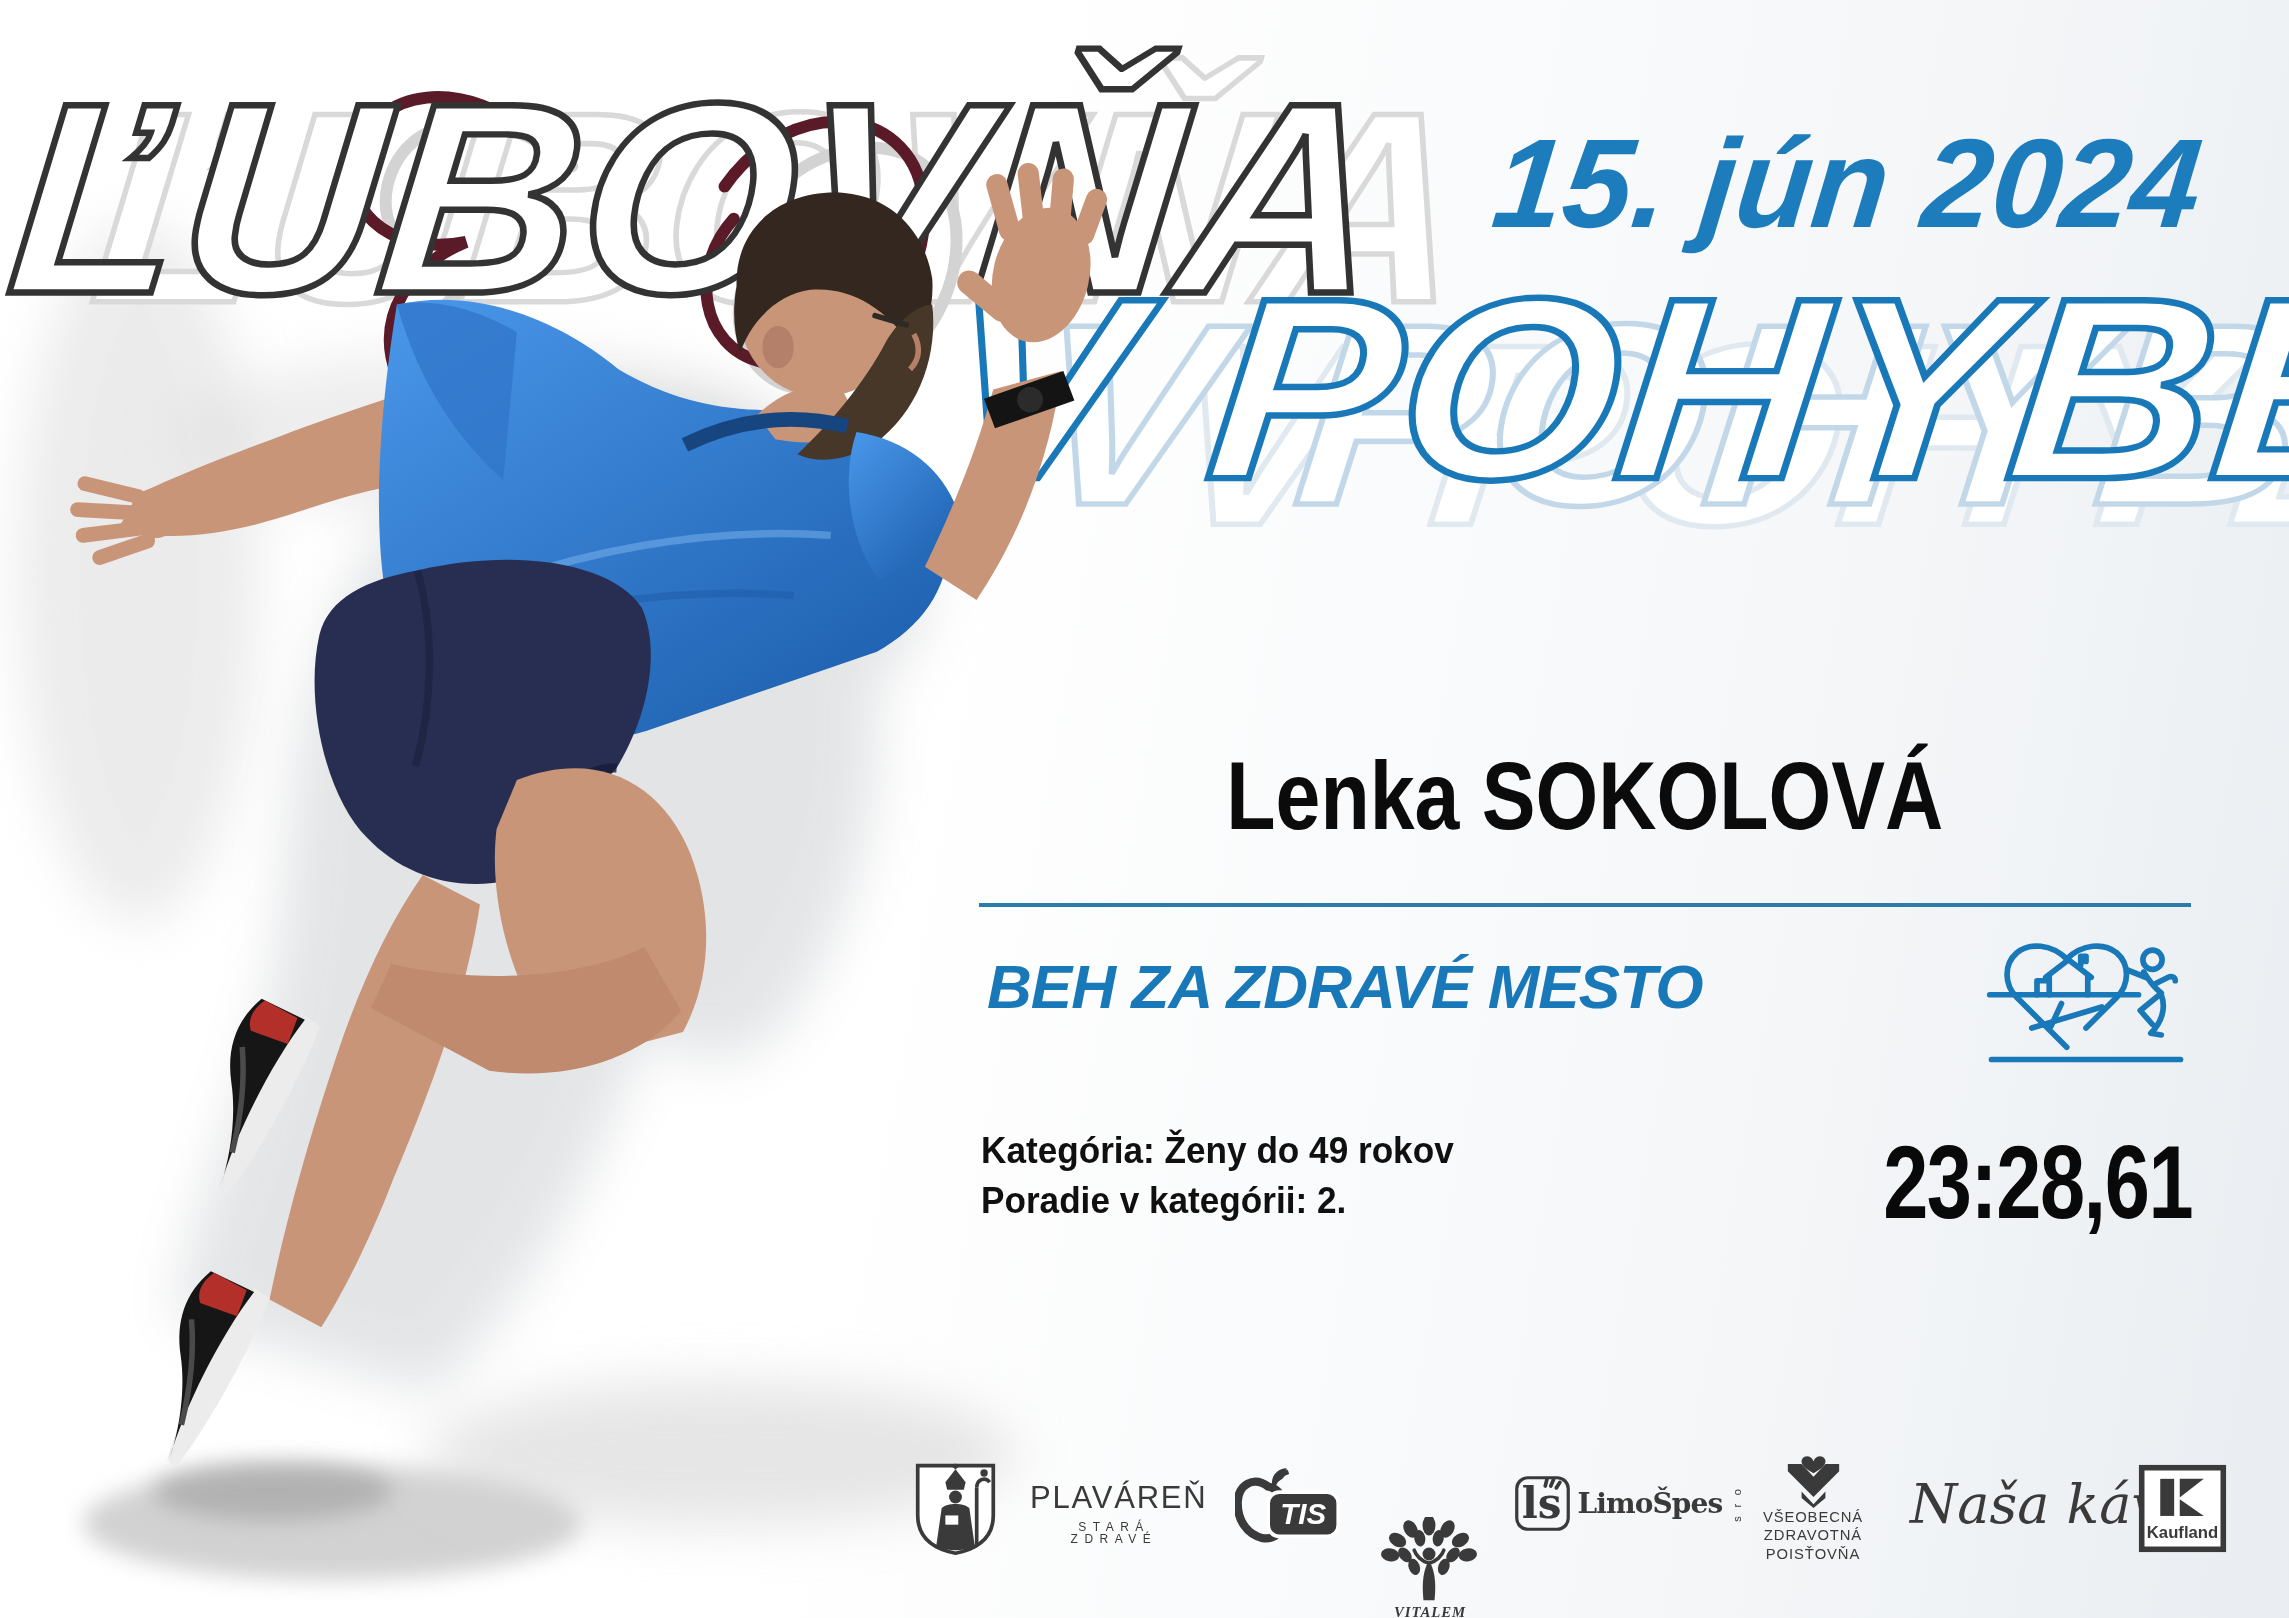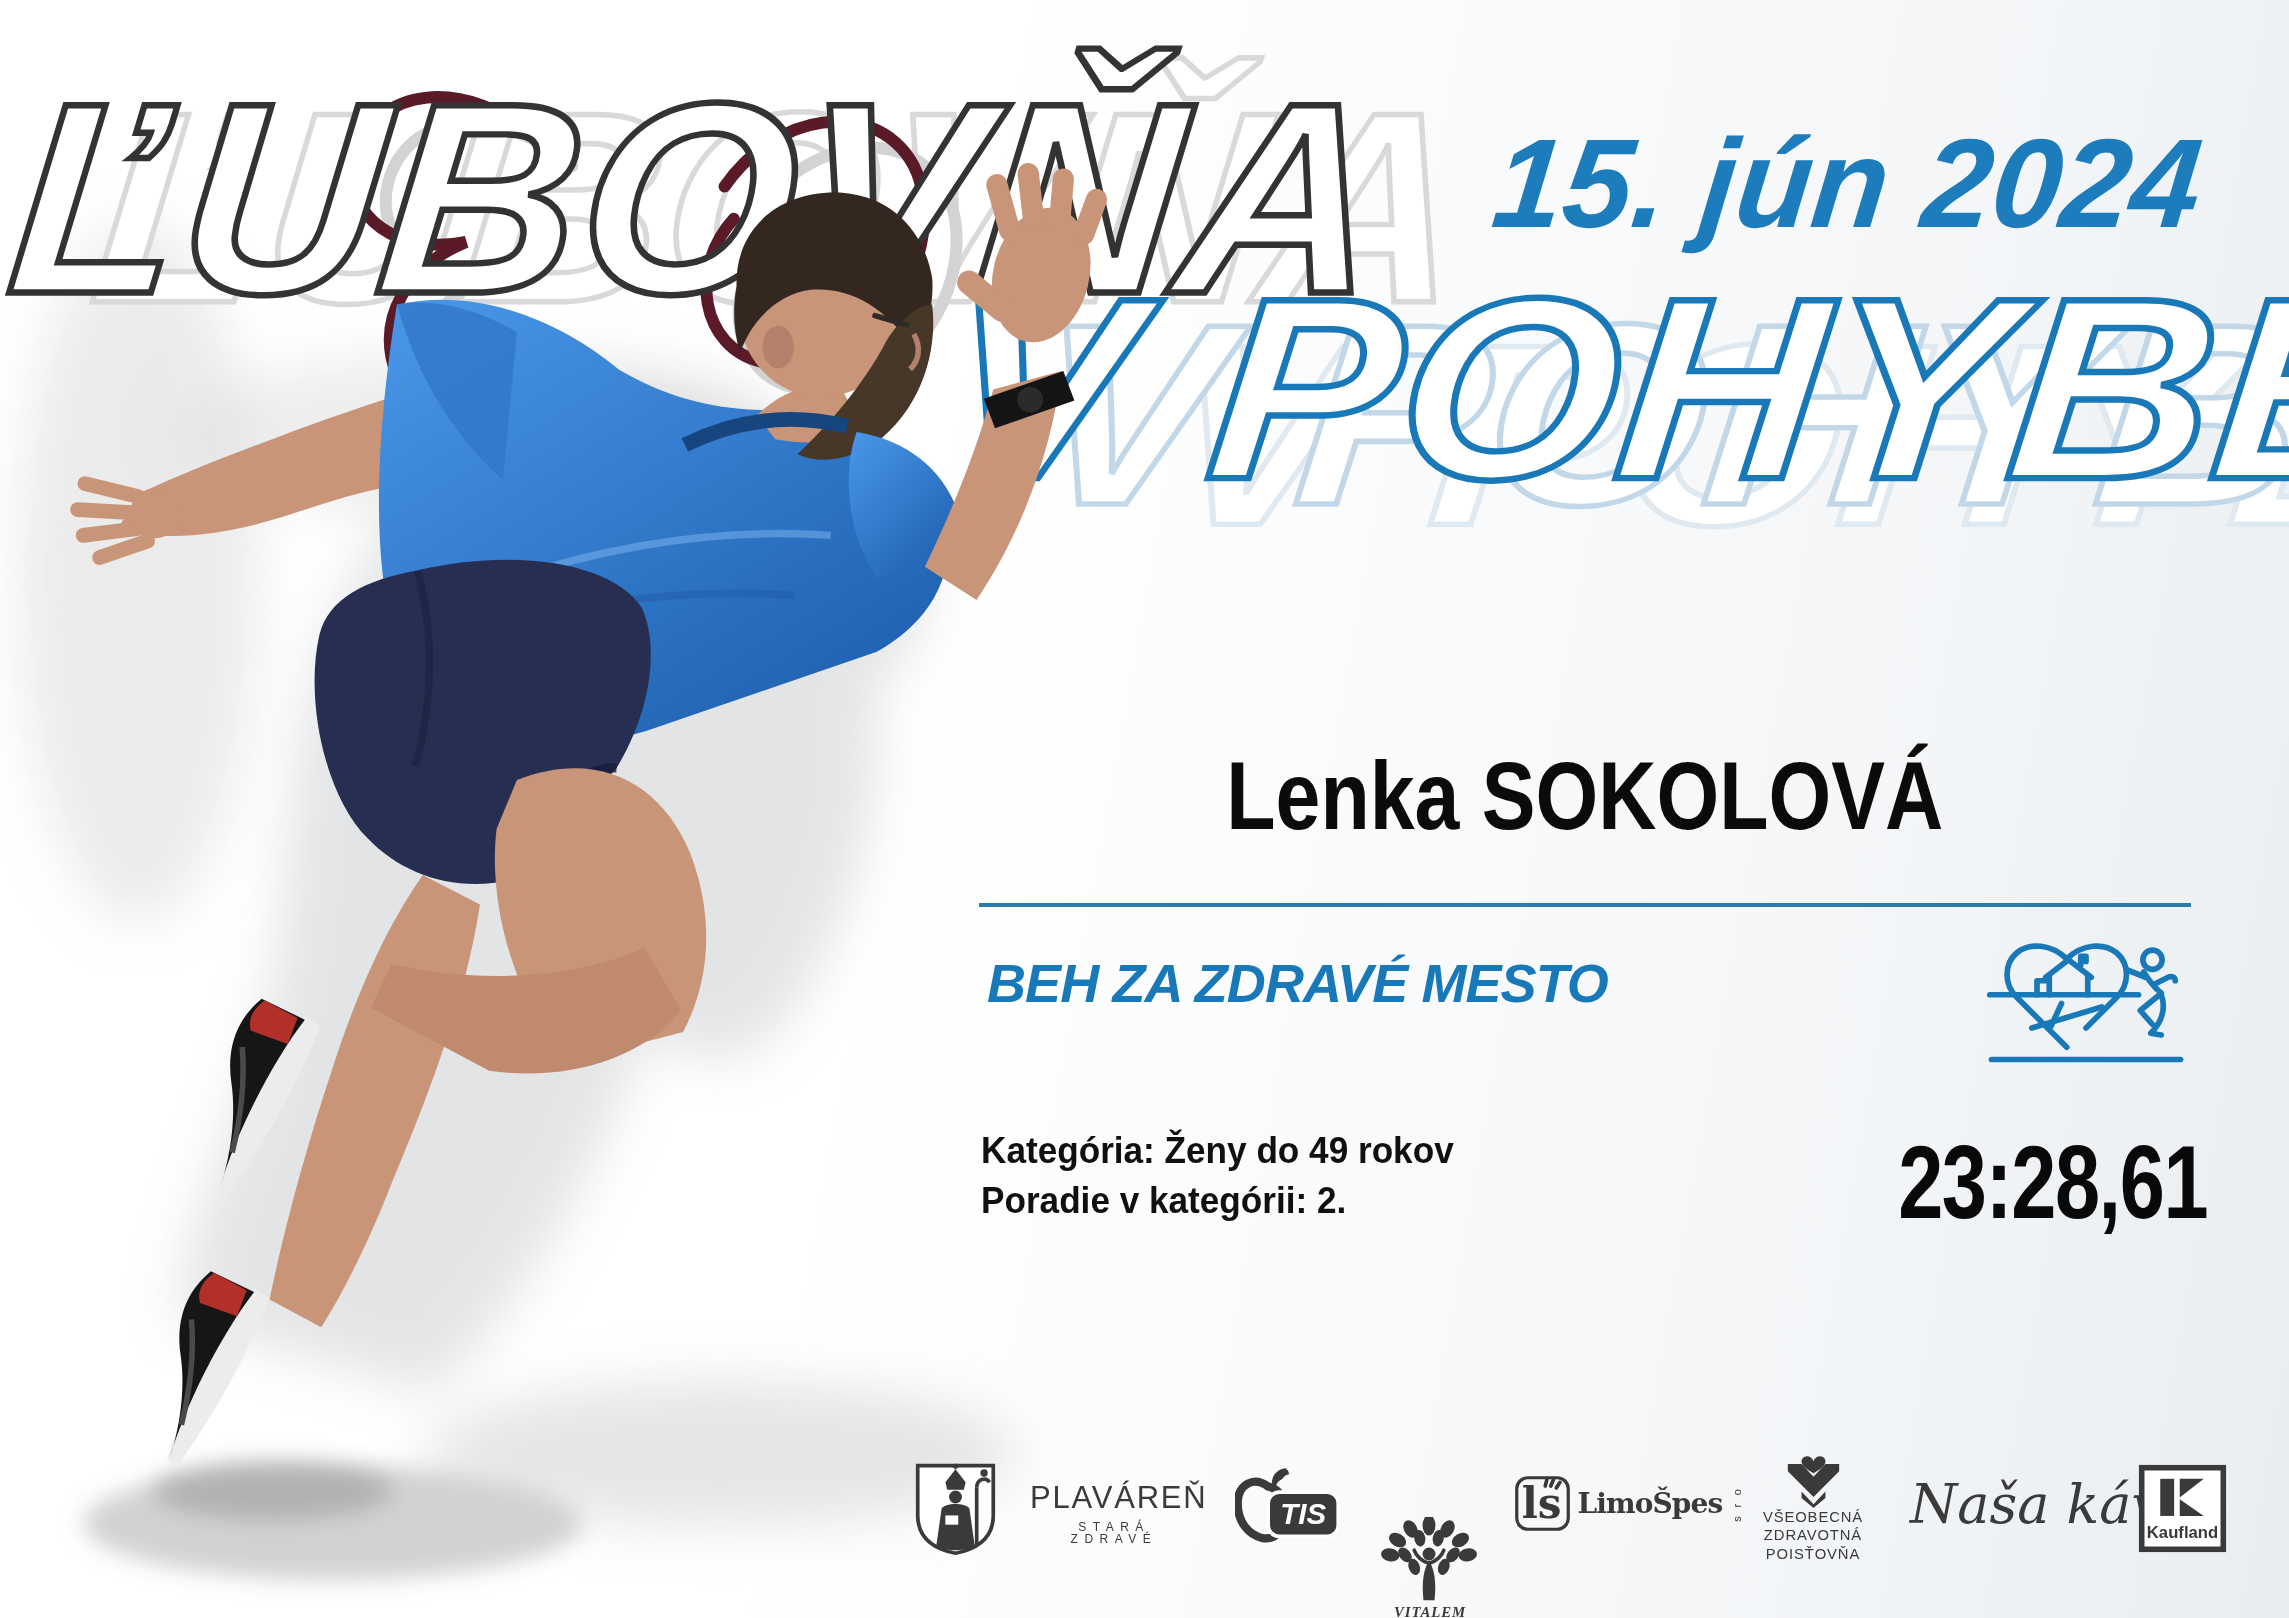--- a/index.html
+++ b/index.html
@@ -9,29 +9,29 @@
     font-family:"Liberation Sans",sans-serif;
   }
   .art{position:absolute;left:0;top:0;width:2290px;height:1619px;}
   svg text{user-select:none;}
 
   
   .name{position:absolute;left:979px;top:748px;width:1212px;text-align:center;
         font-size:96px;font-weight:bold;color:#0b0b0b;line-height:1;white-space:nowrap;}
   .name>span{display:inline-block;transform:scaleX(.84);transform-origin:center;}
   .divider{position:absolute;left:979px;top:903px;width:1212px;height:3.7px;background:#2b7ca9;}
-  .event-title{position:absolute;left:987px;top:956px;font-size:54px;font-style:italic;
+  .event-title{position:absolute;left:987px;top:956px;font-size:62px;font-style:italic;
         font-weight:bold;color:#1878b8;line-height:1;letter-spacing:-0.9px;white-space:nowrap;}
   .event-venue{position:absolute;left:988px;top:1034px;font-size:38px;color:#3b93cd;
         line-height:1;white-space:nowrap;}
   .icon-event{position:absolute;left:1981px;top:936px;width:210px;height:142px;}
   .category,.rank{position:absolute;left:981px;font-size:37px;font-weight:bold;color:#101010;line-height:1;white-space:nowrap;}
   .category{top:1132px;}.rank{top:1182px;}
   .category>span,.rank>span{display:inline-block;transform:scaleX(.95);transform-origin:left center;}
-  .time{position:absolute;top:1130px;right:83px;font-size:104px;font-weight:bold;color:#090909;line-height:1;white-space:nowrap;}
+  .time{position:absolute;top:1130px;right:98px;font-size:104px;font-weight:bold;color:#090909;line-height:1;white-space:nowrap;}
   .time>span{display:inline-block;transform:scaleX(.78);transform-origin:right center;letter-spacing:-1.8px;}
 
   
   .lg{position:absolute;color:#3a3a3a;}
   .lg svg{display:block;}
   #lg-erb{left:912px;top:1462px;}
   #lg-plav{left:1030px;top:1482px;width:168px;text-align:center;}
   .plav1{font-size:31px;letter-spacing:1.8px;font-weight:400;line-height:1;}
   .plav2{font-size:12px;letter-spacing:6.5px;margin-top:8.3px;line-height:1;}
   #lg-tis{left:1235px;top:1466px;}

